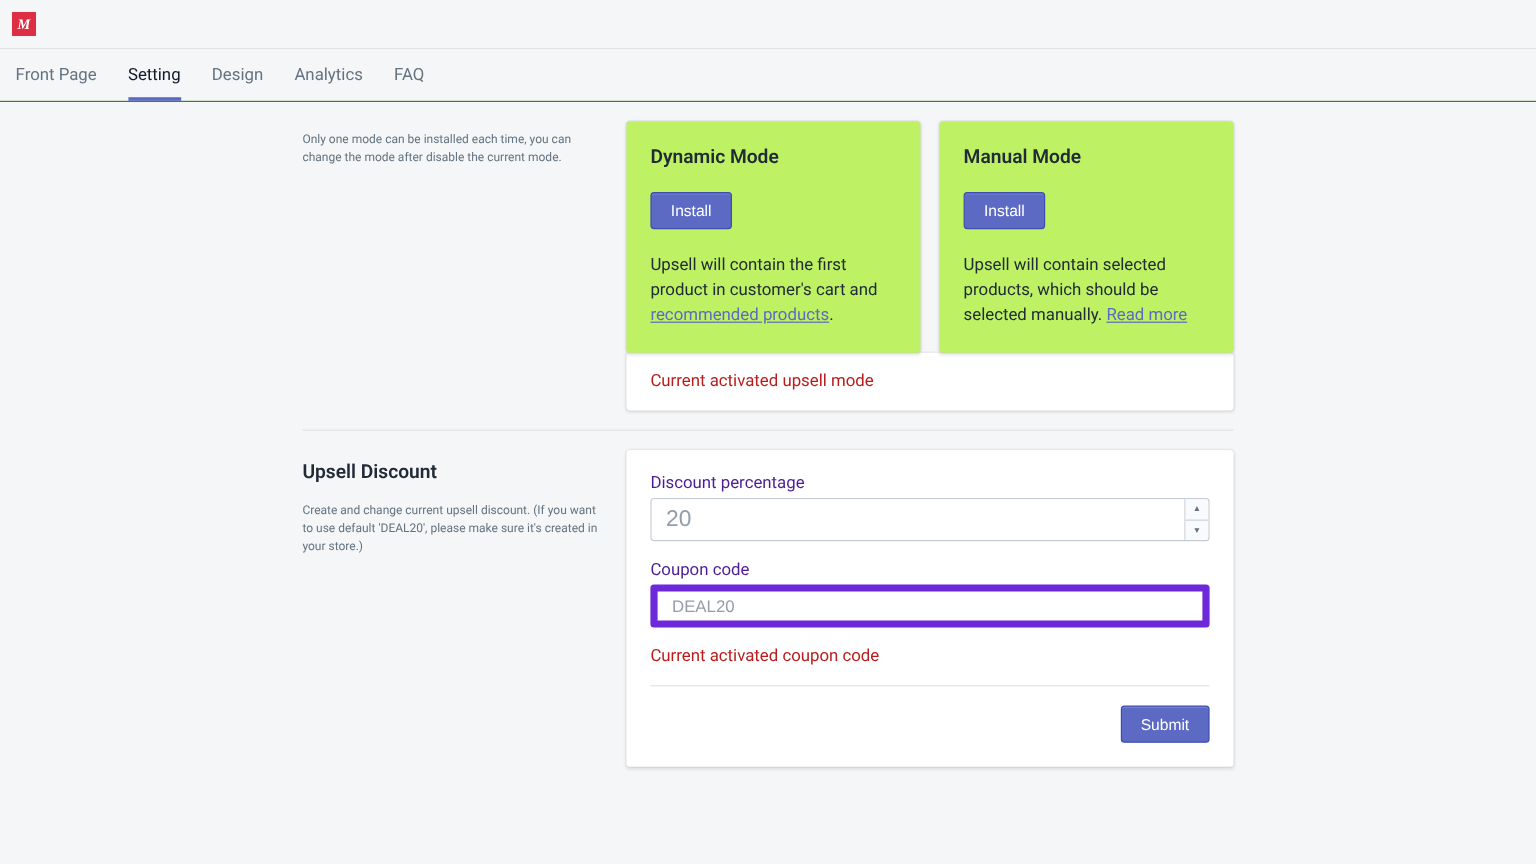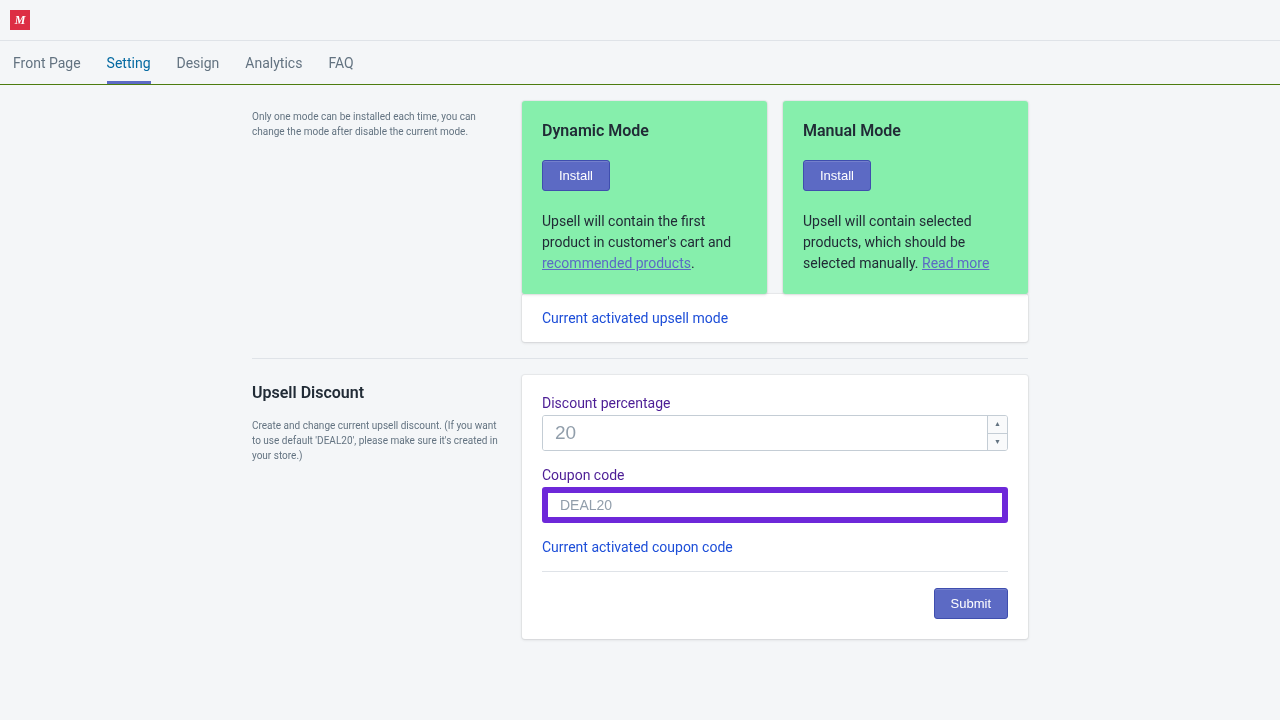--- a/index.html
+++ b/index.html
@@ -43,21 +43,21 @@
 }
 .nav-item {
   padding: 0 13px;
   display: flex;
   align-items: center;
   color: #637381;
   cursor: pointer;
   position: relative;
 }
 .nav-item.active {
-  color: #0369a1;
+  color: #0f172a;
 }
 .nav-item.active::after {
   content: "";
   position: absolute;
   bottom: 0;
   left: 13px;
   right: 13px;
   height: 3px;
   background: #5c6ac4;
 }
@@ -94,21 +94,21 @@
   font-size: 10px;
 }
 .section-right {
   flex: 1;
 }
 .cards-row {
   display: flex;
   gap: 16px;
 }
 .card {
-  background: #86efac;
+  background: #bef264;
   border-radius: 3px;
   box-shadow: 0 0 0 1px rgba(63,63,68,0.05), 0 1px 3px rgba(63,63,68,0.15);
   padding: 20px 20px 20px 20px;
   flex: 1;
 }
 .card-full {
   background: #fff;
   border-radius: 3px;
   box-shadow: 0 0 0 1px rgba(63,63,68,0.05), 0 1px 3px rgba(63,63,68,0.15);
   padding: 16px 20px;
@@ -134,21 +134,21 @@
   margin-top: 20px;
   color: #212b36;
   line-height: 1.5;
 }
 a.link {
   color: #5c6ac4;
   text-decoration: underline;
   cursor: pointer;
 }
 .status-row {
-  color: #1d4ed8;
+  color: #b91c1c;
 }
 .form-card {
   background: #fff;
   border-radius: 3px;
   box-shadow: 0 0 0 1px rgba(63,63,68,0.05), 0 1px 3px rgba(63,63,68,0.15);
   padding: 20px;
 }
 .field-label {
   display: block;
   margin-bottom: 4px;

